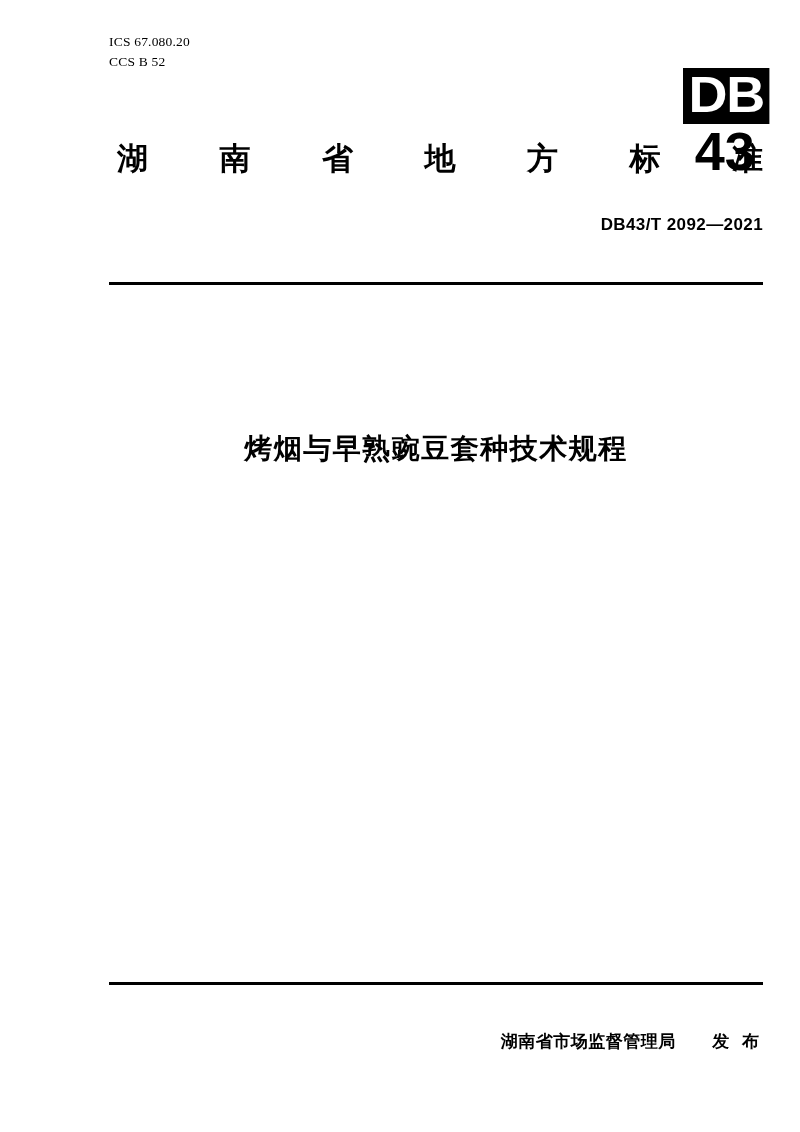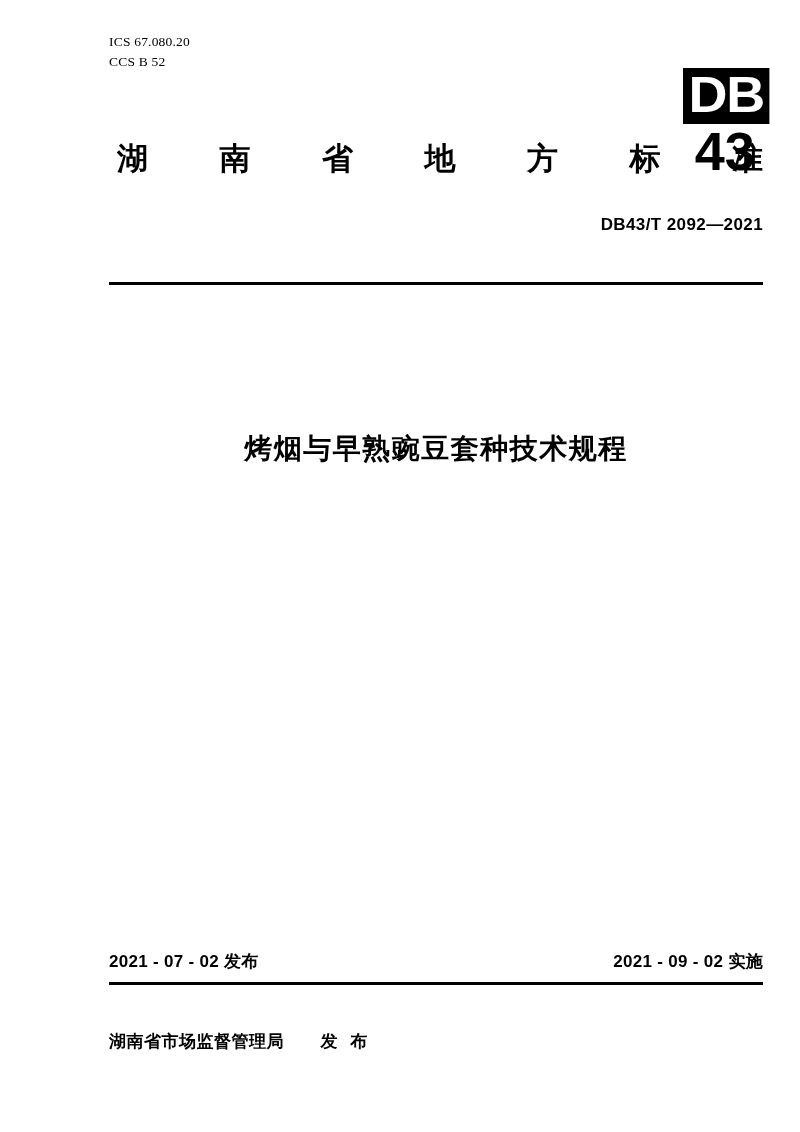--- a/index.html
+++ b/index.html
@@ -163,21 +163,21 @@
     letter-spacing: 0.3px;
   }
   .dates .d-left, .dates .d-right {
     white-space: nowrap;
   }
   .publisher {
     position: absolute;
     left: 0;
     right: 0;
     top: 1030px;
-    text-align: left;
+    text-align: right;
     font-family: "Liberation Sans", sans-serif;
     font-weight: bold;
     font-size: 17px;
     letter-spacing: 0.5px;
   }
   .publisher .pub-gap {
     display: inline-block;
     width: 26px;
   }
   .publisher .pub-issue {
@@ -210,24 +210,20 @@
       <span>准</span>
     </div>
 
     <div class="std-no">DB43/T 2092—2021</div>
 
     <div class="rule-top"></div>
 
     <div class="title-cn">烤烟与早熟豌豆套种技术规程</div>
 
 
-    <div class="dates">
-      <div class="d-left">2021 - 07 - 02 发布</div>
-      <div class="d-right">2021 - 09 - 02 实施</div>
-    </div>
 
     <div class="rule-bottom"></div>
 
     <div class="publisher">
       <span>湖南省市场监督管理局</span>
       <span class="pub-gap"></span>
       <span class="pub-issue">发 布</span>
     </div>
 
   </div>

